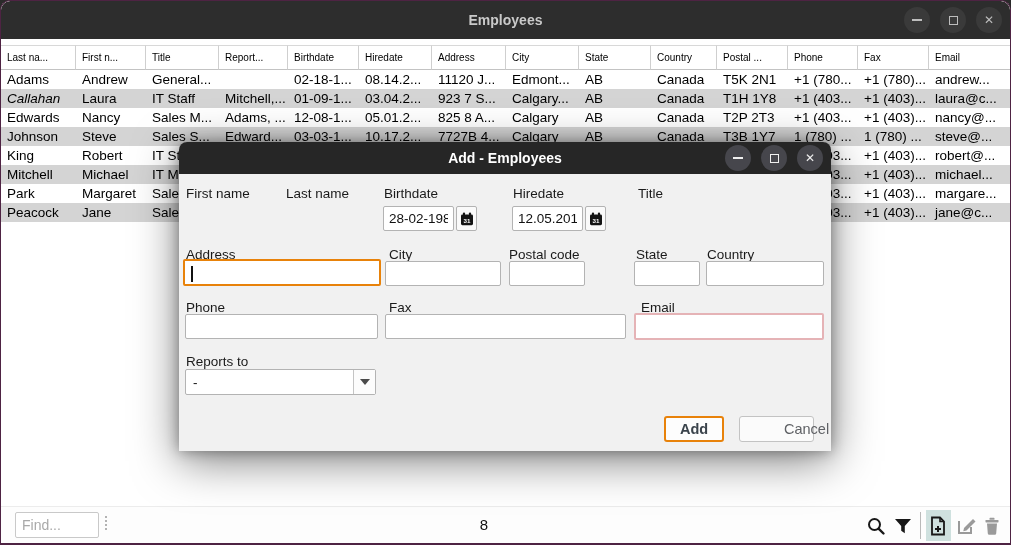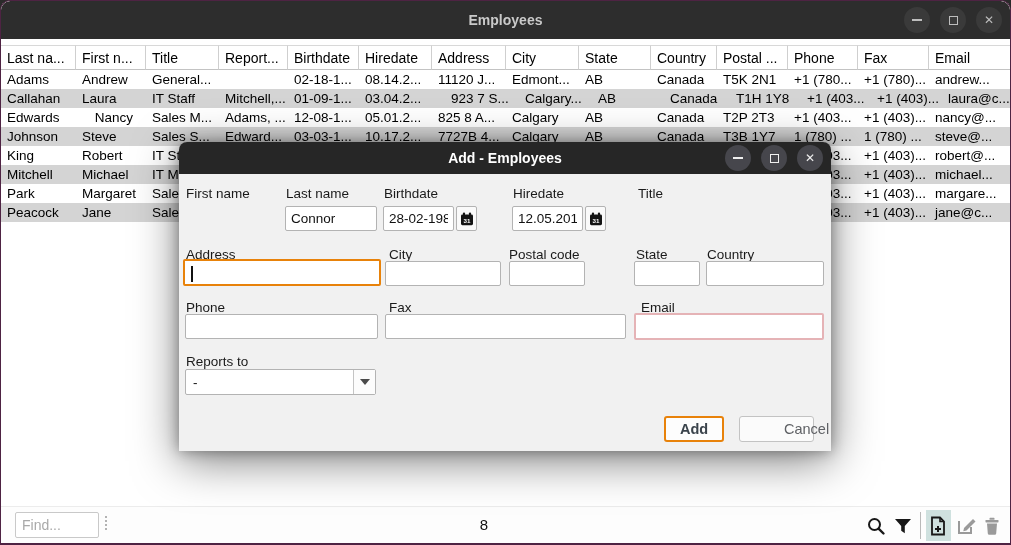--- a/index.html
+++ b/index.html
@@ -15,21 +15,21 @@
               text-align:center; color:#c9c9c9; font-size:14px; font-weight:bold; }
   .winbtns { position:absolute; right:8px; top:6px; display:flex; gap:10px; }
   .circle { width:26px; height:26px; border-radius:50%; background:#3a3a3a; display:flex;
             align-items:center; justify-content:center; cursor:default; }
   .circle .bar  { width:10px; height:2px; background:#bdbdbd; }
   .circle .sq   { width:9px; height:9px; border:1.5px solid #bdbdbd; }
   .circle .x    { color:#bdbdbd; font-size:12px; line-height:1; }
   
   .table { position:absolute; left:0; top:44px; width:1011px; }
   .thead { display:flex; }
-  .th { flex:none; height:25px; line-height:24px; padding-left:6px; font-size:14px;
+  .th { flex:none; height:25px; line-height:24px; padding-left:6px; font-size:10px;
         background:#fff; border-top:1px solid #d8d8d8; border-bottom:1px solid #c3c3c3;
         border-right:1px solid #cfcfcf; overflow:hidden; white-space:nowrap; color:#000; }
   .th:last-child { border-right:none; }
   .tr { display:flex; height:19px; background:#fff; }
   .tr.alt { background:#d4d4d4; }
   .td { flex:none; height:19px; line-height:19px; padding-left:6px; font-size:13.5px;
         overflow:hidden; white-space:nowrap; color:#000; }
   
   .statusbar { position:absolute; left:0; right:0; bottom:0; height:37px; background:#fdfdfd;
                border-top:1px solid #ececec; }
@@ -130,38 +130,38 @@
           <div class="td" style="width: 74px;">11120 J...</div>
           <div class="td" style="width: 73px;">Edmont...</div>
           <div class="td" style="width: 72px;">AB</div>
           <div class="td" style="width: 66px;">Canada</div>
           <div class="td" style="width: 71px;">T5K 2N1</div>
           <div class="td" style="width: 70px;">+1 (780...</div>
           <div class="td" style="width: 71px;">+1 (780)...</div>
           <div class="td" style="width: 83px;">andrew...</div>
         </div>
         <div class="tr alt">
-          <div class="td" style="width: 75px;">Callahan</div>
+          <div class="td" style="width: 75px; font-style: italic;">Callahan</div>
           <div class="td" style="width: 70px;">Laura</div>
           <div class="td" style="width: 73px;">IT Staff</div>
           <div class="td" style="width: 69px;">Mitchell,...</div>
           <div class="td" style="width: 71px;">01-09-1...</div>
           <div class="td" style="width: 73px;">03.04.2...</div>
-          <div class="td" style="width: 74px; margin-left: 13px;">923 7 S...</div>
+          <div class="td" style="width: 74px;">923 7 S...</div>
           <div class="td" style="width: 73px;">Calgary...</div>
           <div class="td" style="width: 72px;">AB</div>
           <div class="td" style="width: 66px;">Canada</div>
           <div class="td" style="width: 71px;">T1H 1Y8</div>
           <div class="td" style="width: 70px;">+1 (403...</div>
           <div class="td" style="width: 71px;">+1 (403)...</div>
           <div class="td" style="width: 83px;">laura@c...</div>
         </div>
         <div class="tr">
           <div class="td" style="width: 75px;">Edwards</div>
-          <div class="td" style="width: 70px; text-align: center;">Nancy</div>
+          <div class="td" style="width: 70px;">Nancy</div>
           <div class="td" style="width: 73px;">Sales M...</div>
           <div class="td" style="width: 69px;">Adams, ...</div>
           <div class="td" style="width: 71px;">12-08-1...</div>
           <div class="td" style="width: 73px;">05.01.2...</div>
           <div class="td" style="width: 74px;">825 8 A...</div>
           <div class="td" style="width: 73px;">Calgary</div>
           <div class="td" style="width: 72px;">AB</div>
           <div class="td" style="width: 66px;">Canada</div>
           <div class="td" style="width: 71px;">T2P 2T3</div>
           <div class="td" style="width: 70px;">+1 (403...</div>
@@ -301,21 +301,20 @@
             <span class="x">✕</span>
           </div>
       </div>
     </div>
 
     <span class="lbl" style="left:7px;top:44px">First name</span>
     <span class="lbl" style="left:107px;top:44px">Last name</span>
     <span class="lbl" style="left:205px;top:44px">Birthdate</span>
     <span class="lbl" style="left:334px;top:44px">Hiredate</span>
     <span class="lbl" style="left:459px;top:44px">Title</span>
-    <input class="inp" style="left: 106px; top: 64px; width: 92px;" value="Connor">
     <input class="inp" style="left: 204px; top: 64px; width: 71px;" value="28-02-1985">
     <div class="calbtn" style="left:277px;top:64px">
       <svg width="14" height="14" viewBox="0 0 14 14">
         <rect x="1" y="2.6" width="12" height="10.6" rx="1.4" fill="#141414"></rect>
         <rect x="3" y="0.4" width="2" height="3.2" rx="0.8" fill="#141414"></rect>
         <rect x="9" y="0.4" width="2" height="3.2" rx="0.8" fill="#141414"></rect>
         <text x="7" y="11" font-size="6.2" fill="#fff" text-anchor="middle" font-weight="bold" font-family="Liberation Sans,sans-serif">31</text>
       </svg>
     </div>
     <input class="inp" style="left: 333px; top: 64px; width: 71px;" value="12.05.2017">

